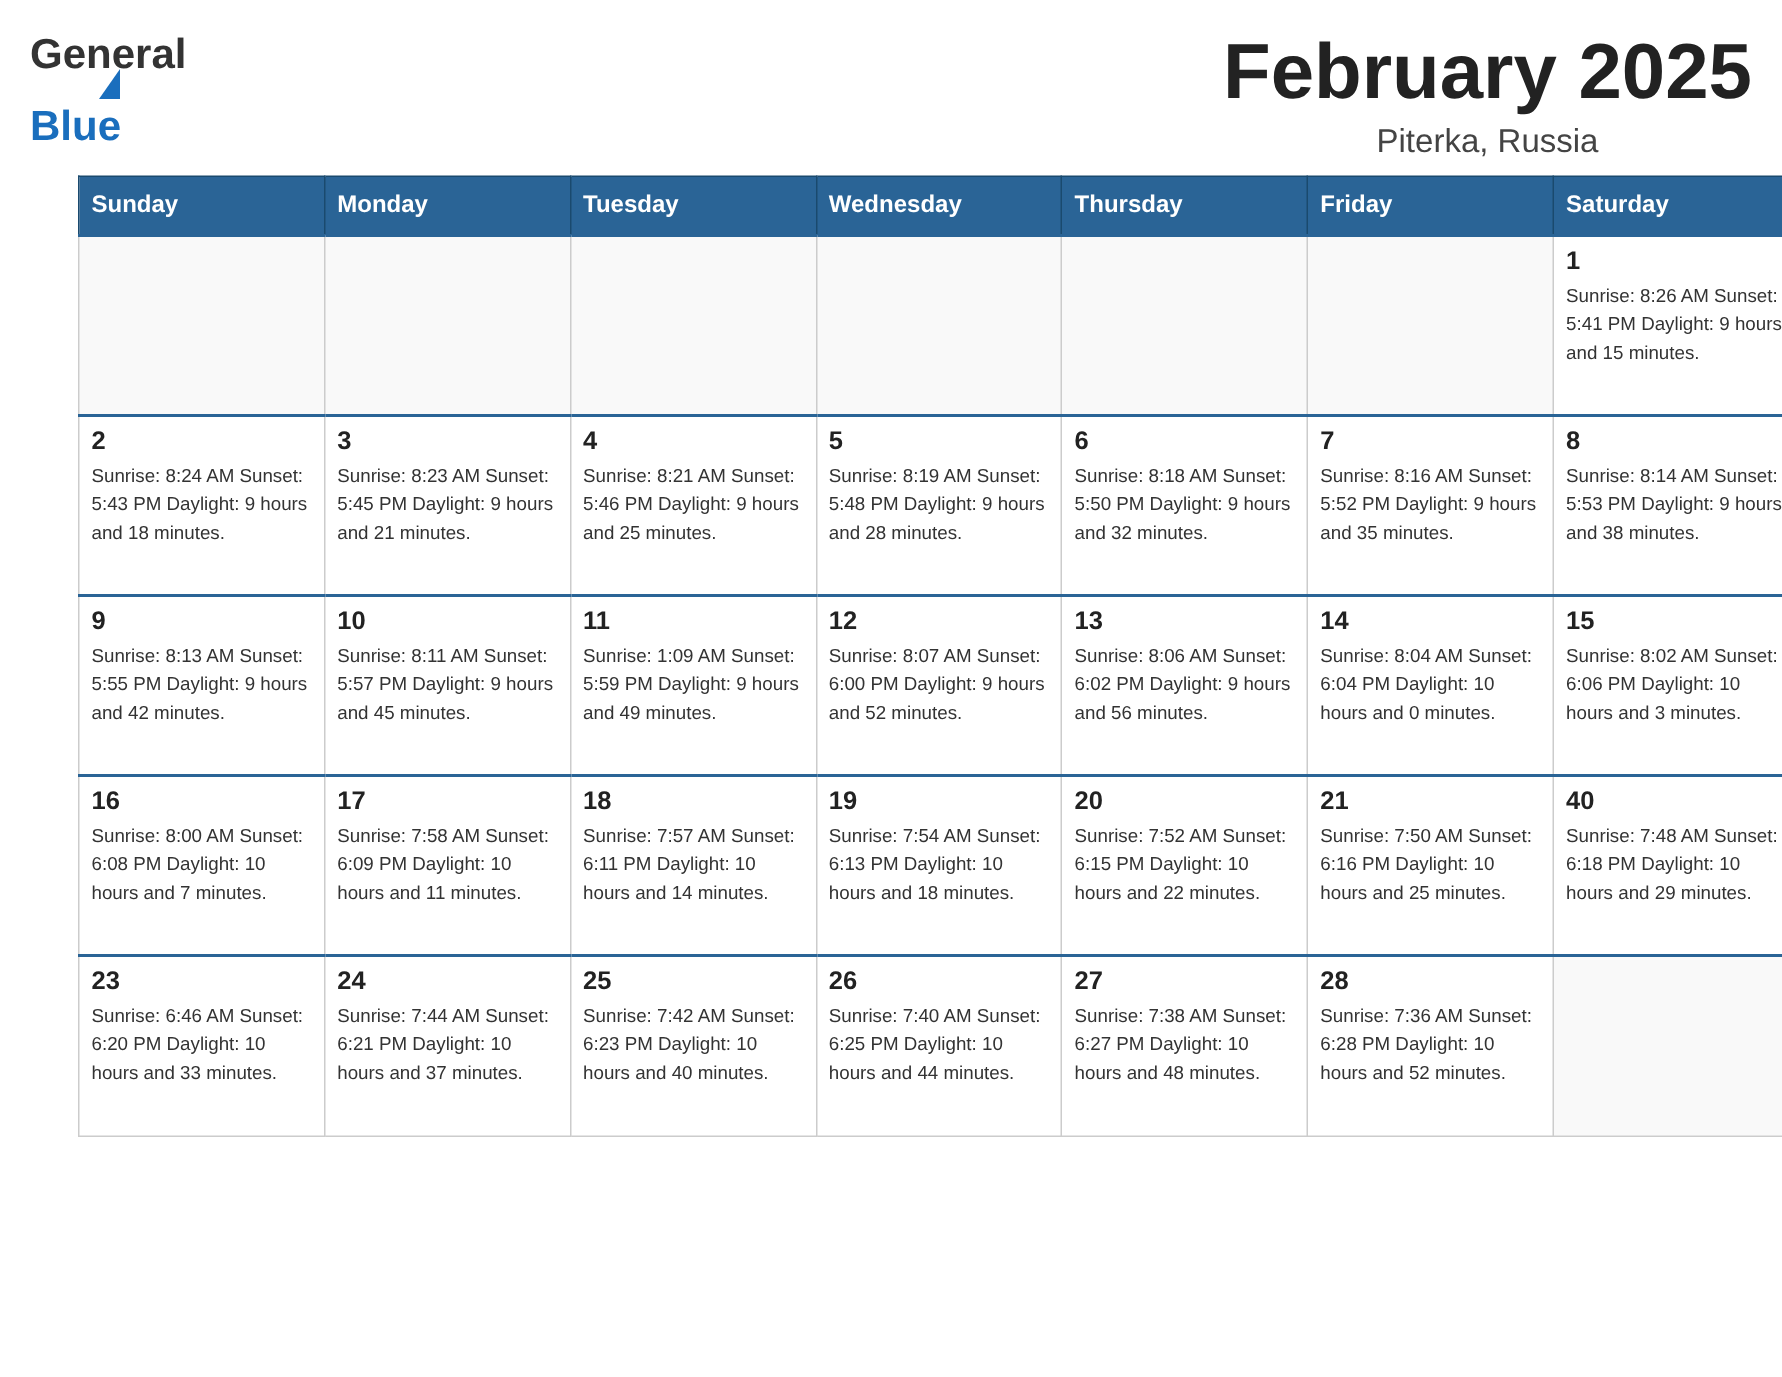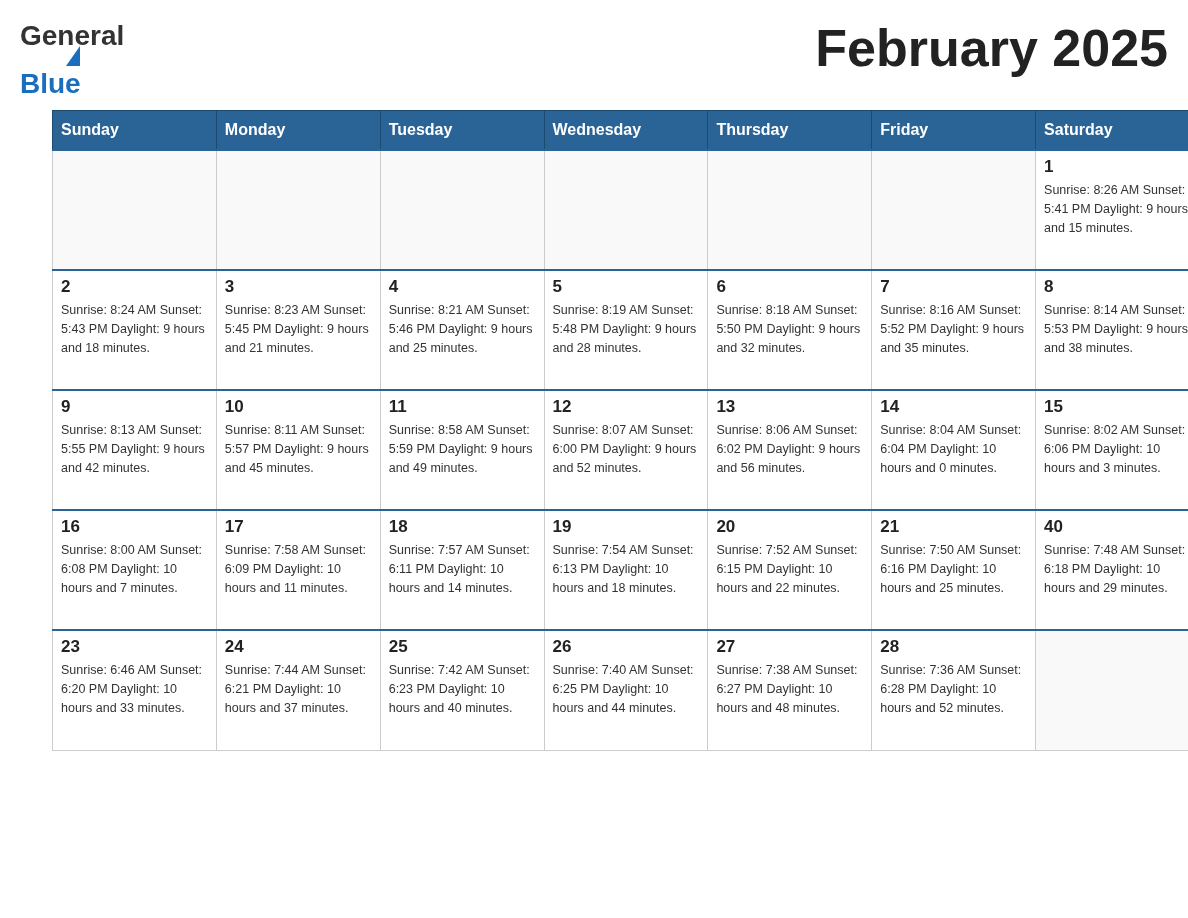--- a/index.html
+++ b/index.html
@@ -113,20 +113,21 @@
     <div class="logo-line1">
       <span class="logo-text-general">General</span>
       <span class="logo-triangle"></span>
     </div>
     <div class="logo-line2">
       <span class="logo-text-blue">Blue</span>
     </div>
   </div>
   <div class="title-section">
     <div class="month-title">February 2025</div>
+    <div class="location">Piterka, Russia</div>
   </div>
 </div>
 
 <table class="calendar">
   <thead>
     <tr>
     <th>Sunday</th>
         <th>Monday</th>
         <th>Tuesday</th>
         <th>Wednesday</th>
@@ -202,21 +203,21 @@
 Daylight: 9 hours and 42 minutes.</div>
         </td>
         <td>
           <div class="day-number">10</div>
           <div class="day-info">Sunrise: 8:11 AM
 Sunset: 5:57 PM
 Daylight: 9 hours and 45 minutes.</div>
         </td>
         <td>
           <div class="day-number">11</div>
-          <div class="day-info">Sunrise: 8:58 AM
+          <div class="day-info">Sunrise: 1:09 AM
 Sunset: 5:59 PM
 Daylight: 9 hours and 49 minutes.</div>
         </td>
         <td>
           <div class="day-number">12</div>
           <div class="day-info">Sunrise: 8:07 AM
 Sunset: 6:00 PM
 Daylight: 9 hours and 52 minutes.</div>
         </td>
         <td>

